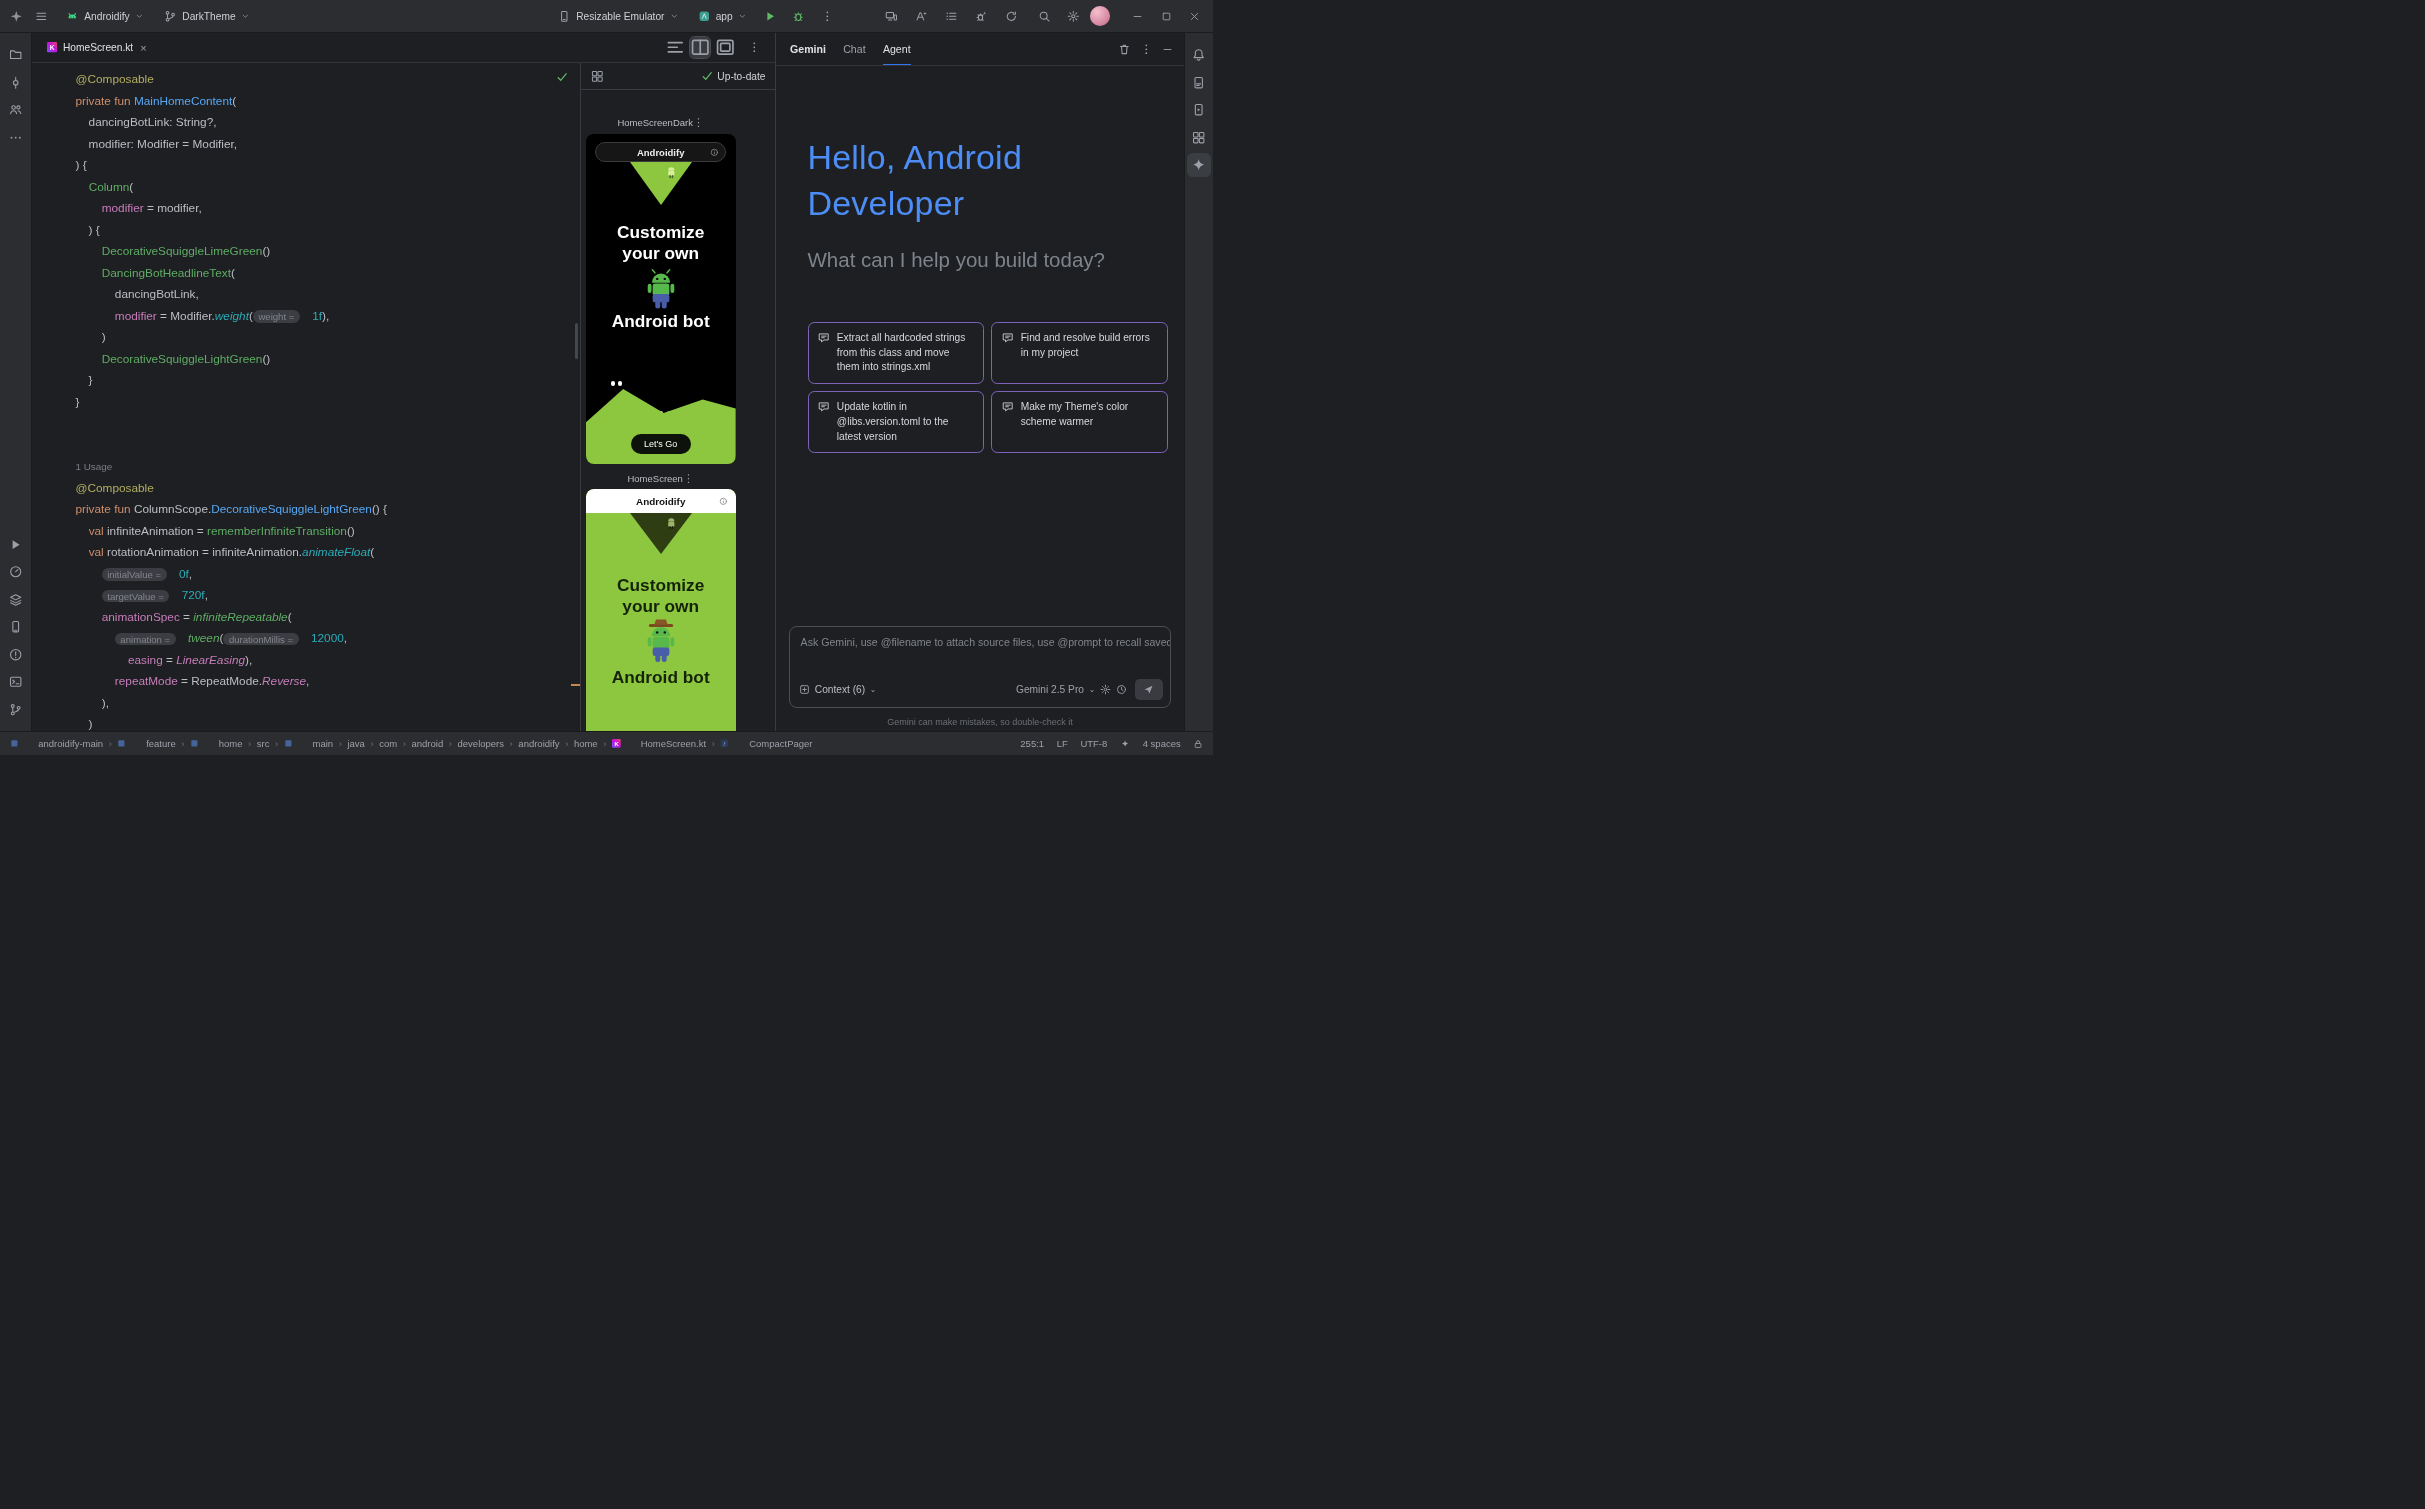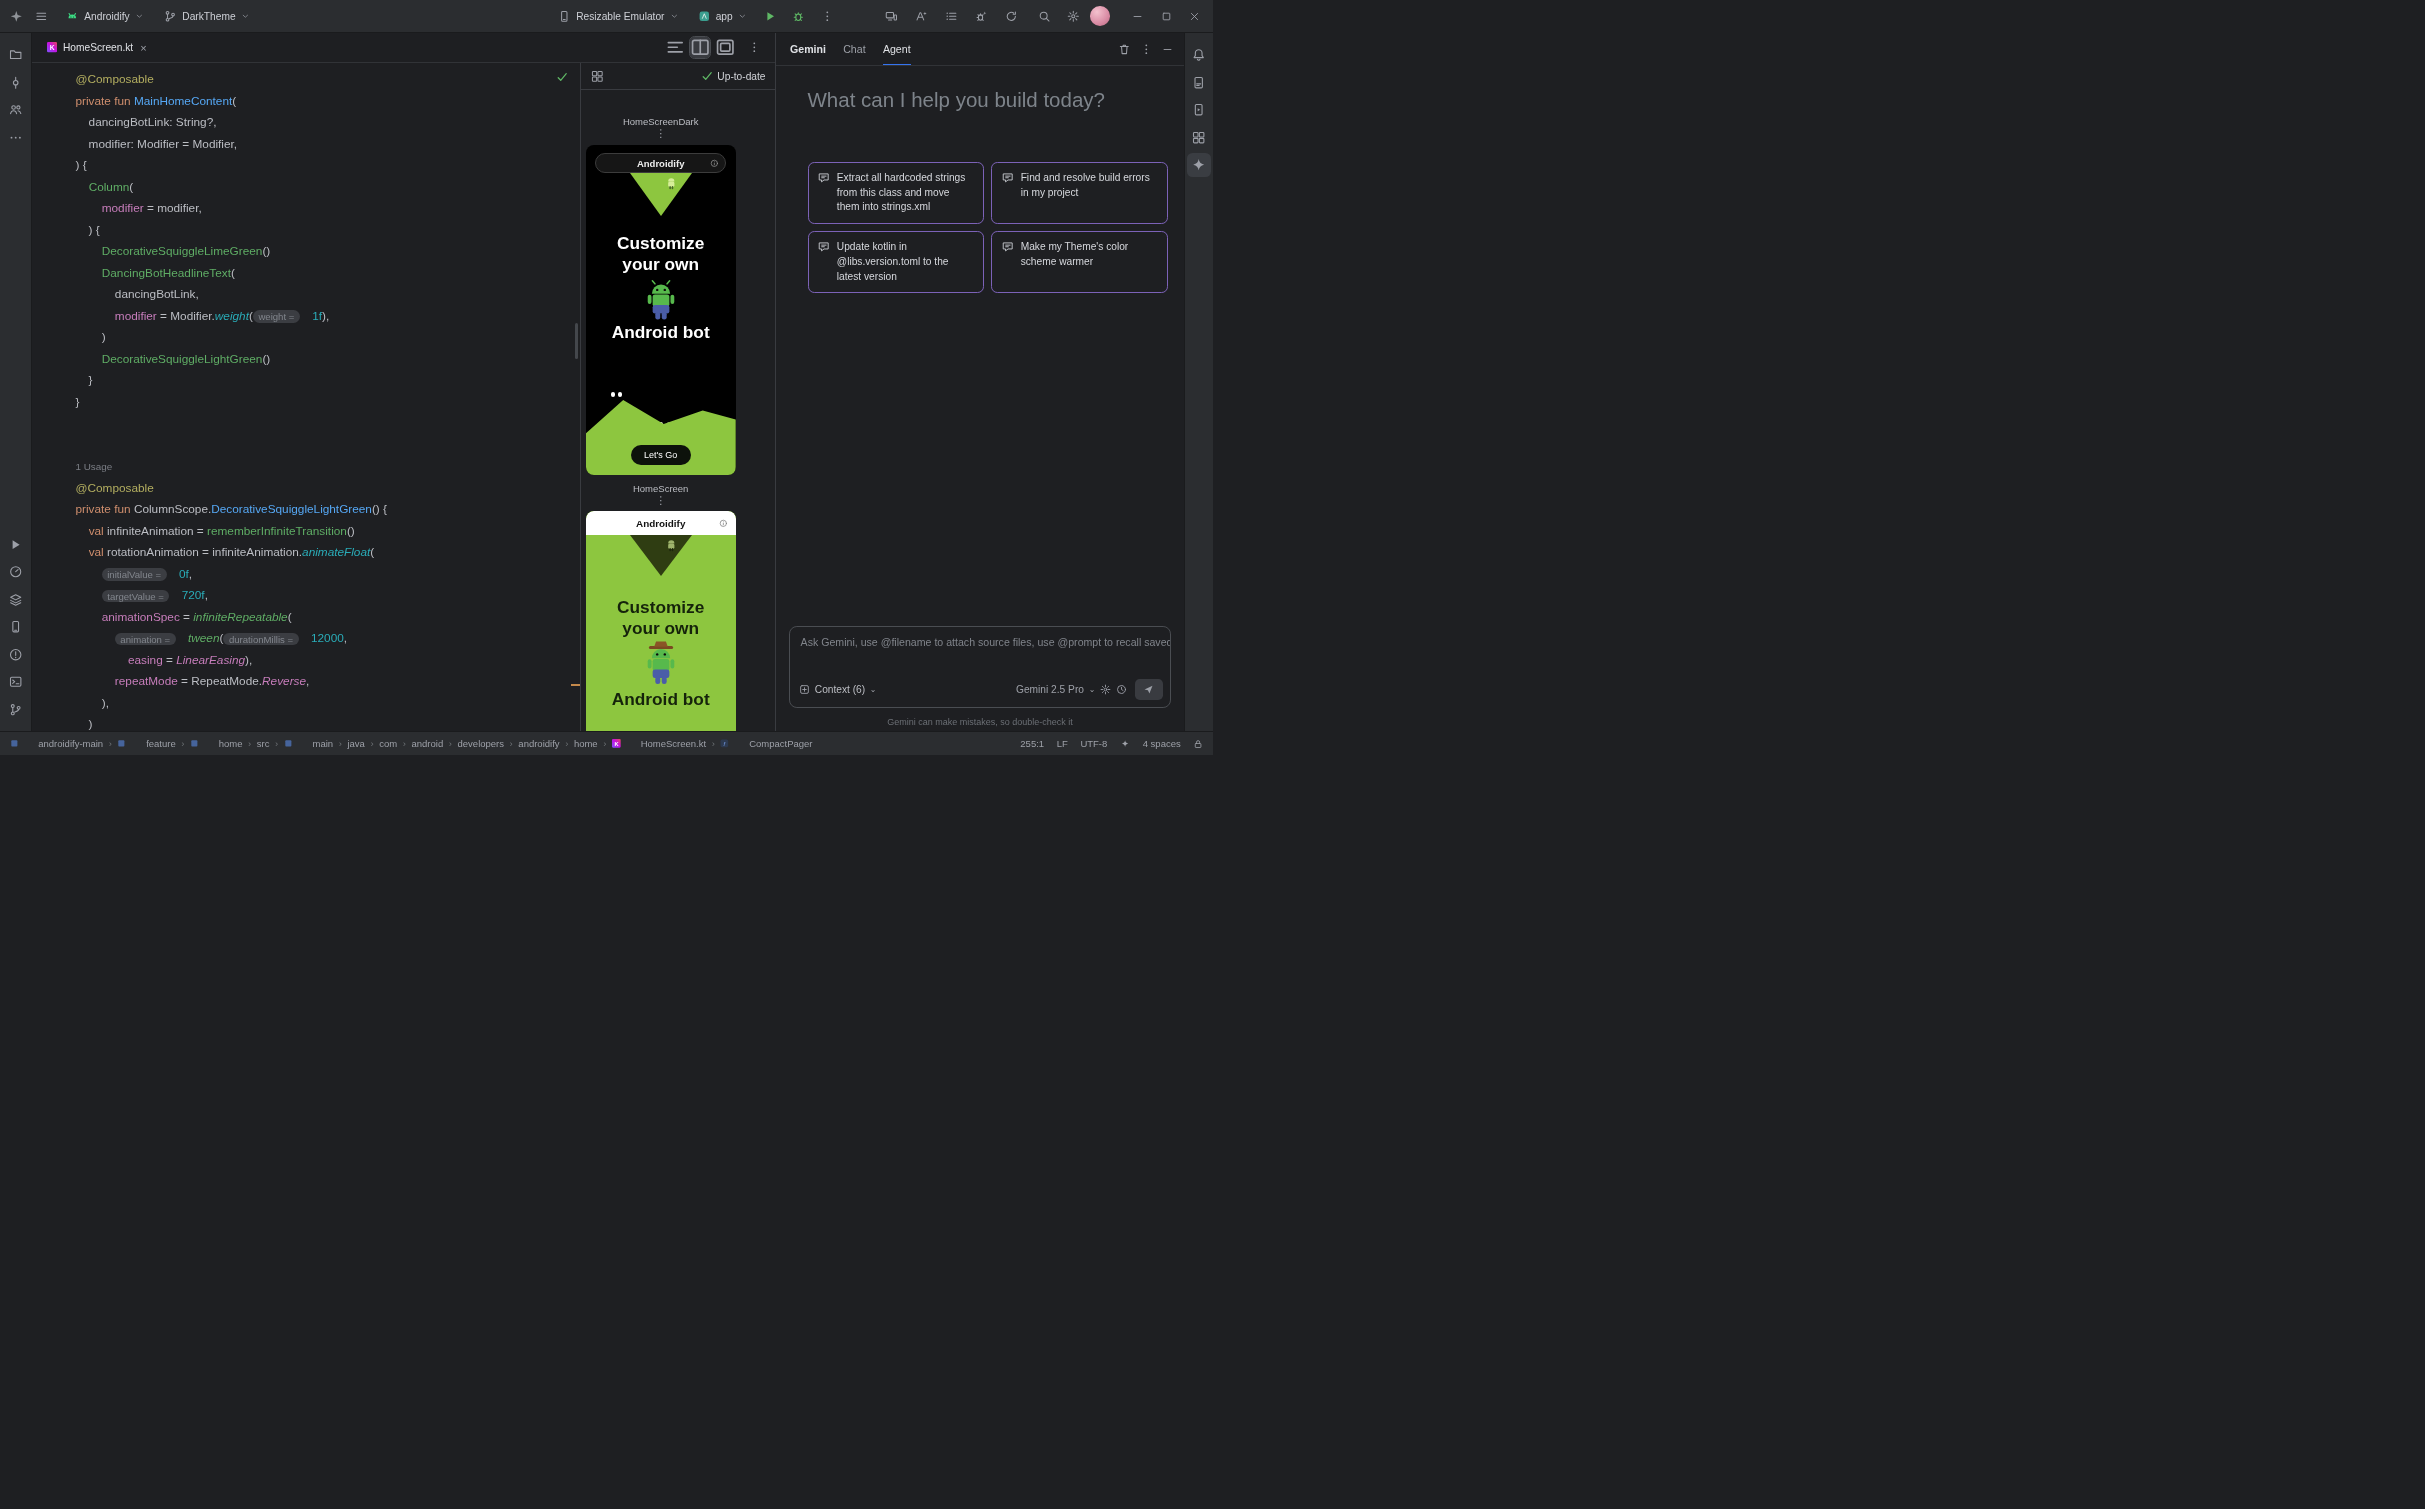--- a/index.html
+++ b/index.html
@@ -59,21 +59,21 @@
   .inspect-ok{position:absolute;top:7.9px;right:11px;color:#5fb865;}
   .scroll-thumb{position:absolute;right:1.6px;top:260px;width:3.9px;height:36px;border-radius:2.4px;background:rgba(170,175,185,.28);}
   .change-tick{position:absolute;right:0;top:621px;width:9.5px;height:2.4px;background:#c4894b;}
 
   
   .preview-panel{width:195px;border-left:0.8px solid #393b40;display:flex;flex-direction:column;overflow:hidden;gap:12px;}
   .pv-toolbar{height:27px;display:flex;align-items:center;border-bottom:0.8px solid #393b40;padding:0 9.5px;}
   .pv-status{margin-left:auto;display:flex;align-items:center;gap:3.9px;color:#d1d3d8;font-size:10.2px;}
   .pv-status .ico{color:#5fb865;}
   .gallery{flex:1;overflow:hidden;padding:4.7px 0 0 4.7px;}
-  .gallery-label{width:150px;display:flex;justify-content:center;align-items:center;margin:7.9px 0 4.7px 0;color:#bcbec4;font-size:9.5px;flex-direction:column;}
+  .gallery-label{width:150px;display:flex;justify-content:center;align-items:center;margin:7.9px 0 4.7px 0;color:#bcbec4;font-size:9.5px;}
   .kebab-txt{color:#9da0a8;font-size:11px;}
   .phone{width:150px;border-radius:7.9px;position:relative;overflow:hidden;}
   .phone-dark{height:330px;background:#000;}
   .phone-light{height:260px;background:#8dc63f;}
   .appbar-pill{position:absolute;top:7.9px;left:9.5px;right:9.5px;height:20.5px;border-radius:10.2px;background:#161616;border:0.8px solid #3c3c3c;display:flex;align-items:center;justify-content:center;color:#ededed;font-size:9.5px;font-weight:bold;}
   .appbar-pill .info{position:absolute;right:6.3px;color:#9a9a9a;}
   .appbar-light{height:23.6px;background:#fff;border-radius:7.9px 7.9px 0 0;display:flex;align-items:center;justify-content:center;color:#111;font-size:9.9px;font-weight:bold;position:relative;}
   .appbar-light .info{position:absolute;right:7.9px;color:#777;}
   .tri{width:0;height:0;margin:0 auto;border-left:31.5px solid transparent;border-right:31.5px solid transparent;position:relative;}
   .tri-green{border-top:43px solid #8dc63f;margin-top:0;}
@@ -625,20 +625,24 @@
             </svg>
           </span>
         <span class="ico ico-14">
             <svg viewBox="0 0 16 16" fill="none" stroke="currentColor" stroke-width="1.3" stroke-linecap="round" stroke-linejoin="round">
               <path d="M3 8h10"></path>
             </svg>
           </span>
       </span>
     </div>
     <div class="gp-body">
+      <div class="greet">
+        <div>Hello, Android</div>
+        <div>Developer</div>
+      </div>
       <div class="gp-sub">What can I help you build today?</div>
       <div class="cards" id="gemini-cards">
           <div class="card">
             <span class="ico">
               <svg viewBox="0 0 16 16" fill="none" stroke="currentColor" stroke-width="1.3" stroke-linecap="round" stroke-linejoin="round">
                 <path d="M2.2 2.6h11.6v8.2H8.2l-3.4 2.6v-2.6H2.2z"></path>
                 <path d="M5 5.6h6M5 7.8h3.6"></path>
               </svg>
             </span>
             <span>Extract all hardcoded strings from this class and move them into strings.xml</span>

